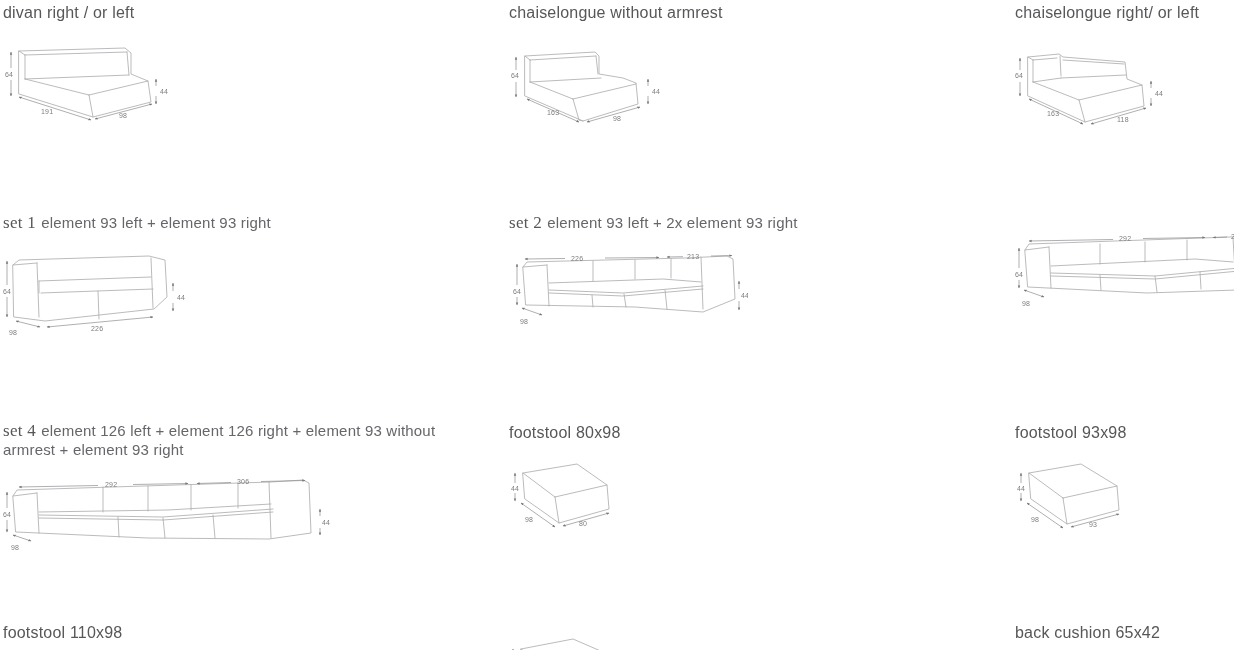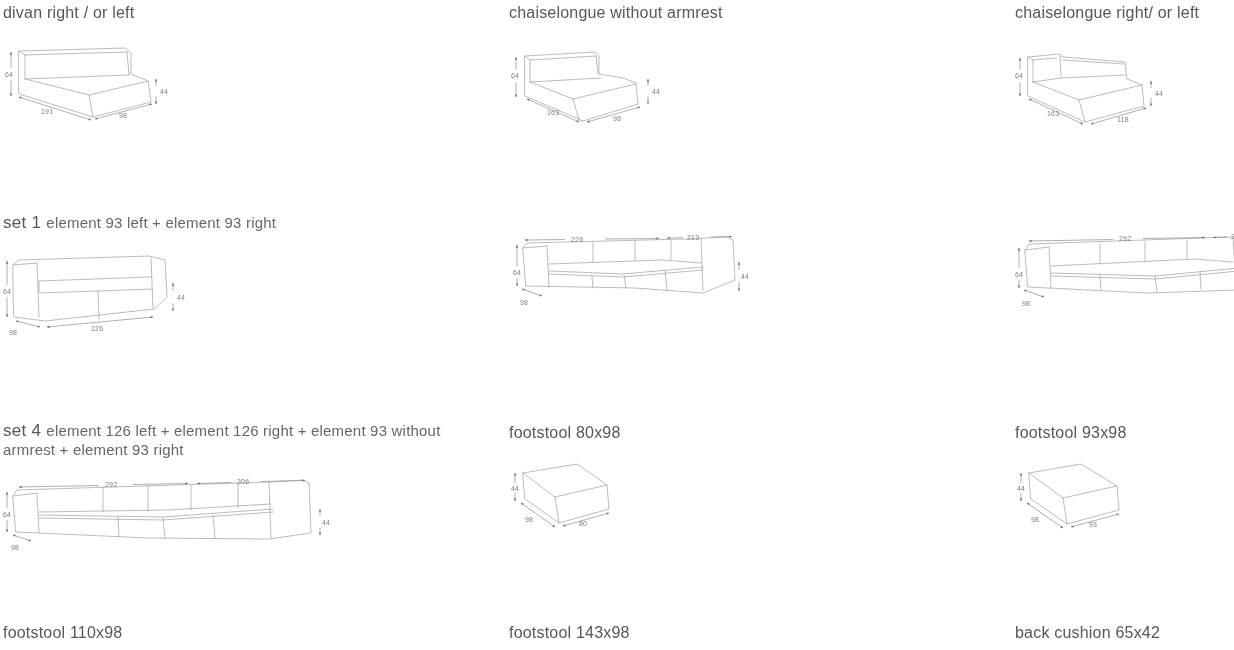--- a/index.html
+++ b/index.html
@@ -7,21 +7,21 @@
        font-family:"Liberation Sans","DejaVu Sans",sans-serif;color:#58585b;}
   .grid{display:grid;width:1234px;height:650px;
         grid-template-columns:478px 478px 278px;
         grid-template-rows:180px 178px 174px 118px;gap:28px;}
   .cell{position:relative;box-sizing:border-box;padding:4px 0 0 3px;}
   .cell.r2{padding-top:6px;}
   .cell.r3{padding-top:8px;}
   .cell.r3f{padding-top:10px;}
   .cell.r4{padding-top:8px;}
   .title{font-size:16px;font-weight:400;letter-spacing:.2px;color:#57575a;line-height:1.1;}
-  .set-name{font-size:17px;letter-spacing:.3px;color:#57575a;}
+  .set-name{font-size:17px;letter-spacing:.3px;color:#57575a;font-family:Liberation Serif, serif;}
   .set-sub{font-size:15px;color:#66666a;letter-spacing:.2px;margin-left:5px;}
   svg{display:block;}
   .fl{stroke:#a9a9ac;stroke-width:.8;fill:none;stroke-linejoin:round;stroke-linecap:round;}
   .dl{stroke:#8d8d90;stroke-width:.7;fill:none;}
   .dt{font-size:7px;fill:#7d7d80;letter-spacing:.2px;}
   .m-d1{margin:24px 0 0 2px;}
   .m-d2{margin:22px 0 0 0px;}
   .m-d3{margin:22px 0 0 2px;}
   .m-s1{margin:14px 0 0 0px;}
   .m-s2{margin:12px 0 0 4px;}
@@ -138,20 +138,21 @@
         <text class="dt" x="174" y="53">44</text>
         <path class="dl" d="M13,74 L37,80" marker-start="url(#arw3)" marker-end="url(#arw3)"></path>
         <text class="dt" x="6" y="88">98</text>
         <path class="dl" d="M44,80 L150,70" marker-start="url(#arw3)" marker-end="url(#arw3)"></path>
         <text class="dt" x="88" y="84">226</text>
       </g>
     </svg>
   </div>
 
   <div class="cell r2">
+    <div class="title"><span class="set-name">set 2</span><span class="set-sub">element 93 left + 2x element 93 right</span></div>
     <svg class="m-s2" width="235" height="108" viewBox="0 0 235 108">
       <defs>
           <marker id="arw4" viewBox="0 0 6 6" markerWidth="4.5" markerHeight="4.5" refX="5" refY="3" orient="auto-start-reverse">
             <path d="M0,0.7 L5.6,3 L0,5.3 Z" fill="#76767a"></path>
           </marker>
         </defs>
       <g>
         <path class="fl" d="M10,22 L14,17 L172,13 L214,11 L220,14 L222,54 L190,67 L122,62 L13,60 Z"></path>
         <path class="fl" d="M10,22 L34,20 M34,20 L36,61 M36,38 L150,34 L188,37 M36,45 L110,48 L190,41 M36,48 L110,51 L190,44 M79,50 L80,62 M111,49 L113,62 M152,45 L154,64 M80,16 L80,36 M122,15 L122,34 M158,14 L158,33 M188,12 L190,64"></path>
       </g>
@@ -301,21 +302,20 @@
         <text class="dt" x="0" y="31">44</text>
         <path class="dl" d="M10,43 L48,69" marker-start="url(#arw9)" marker-end="url(#arw9)"></path>
         <text class="dt" x="16" y="63">98</text>
         <path class="dl" d="M56,68 L108,55" marker-start="url(#arw9)" marker-end="url(#arw9)"></path>
         <text class="dt" x="74" y="68">110</text>
       </g>
     </svg>
   </div>
 
   <div class="cell r4">
-    <div class="title">footstool 143x98</div>
     <svg class="m-f4" width="152" height="78" viewBox="0 0 152 78">
       <defs>
           <marker id="arw10" viewBox="0 0 6 6" markerWidth="4.5" markerHeight="4.5" refX="5" refY="3" orient="auto-start-reverse">
             <path d="M0,0.7 L5.6,3 L0,5.3 Z" fill="#76767a"></path>
           </marker>
         </defs>
       <g>
         <path class="fl" d="M12,13 L64,3 L124,29 L126,52 L56,67 L14,39 Z"></path>
         <path class="fl" d="M12,13 L50,41 M50,41 L124,29 M50,41 L54,67 M54,67 L56,67"></path>
       </g>

